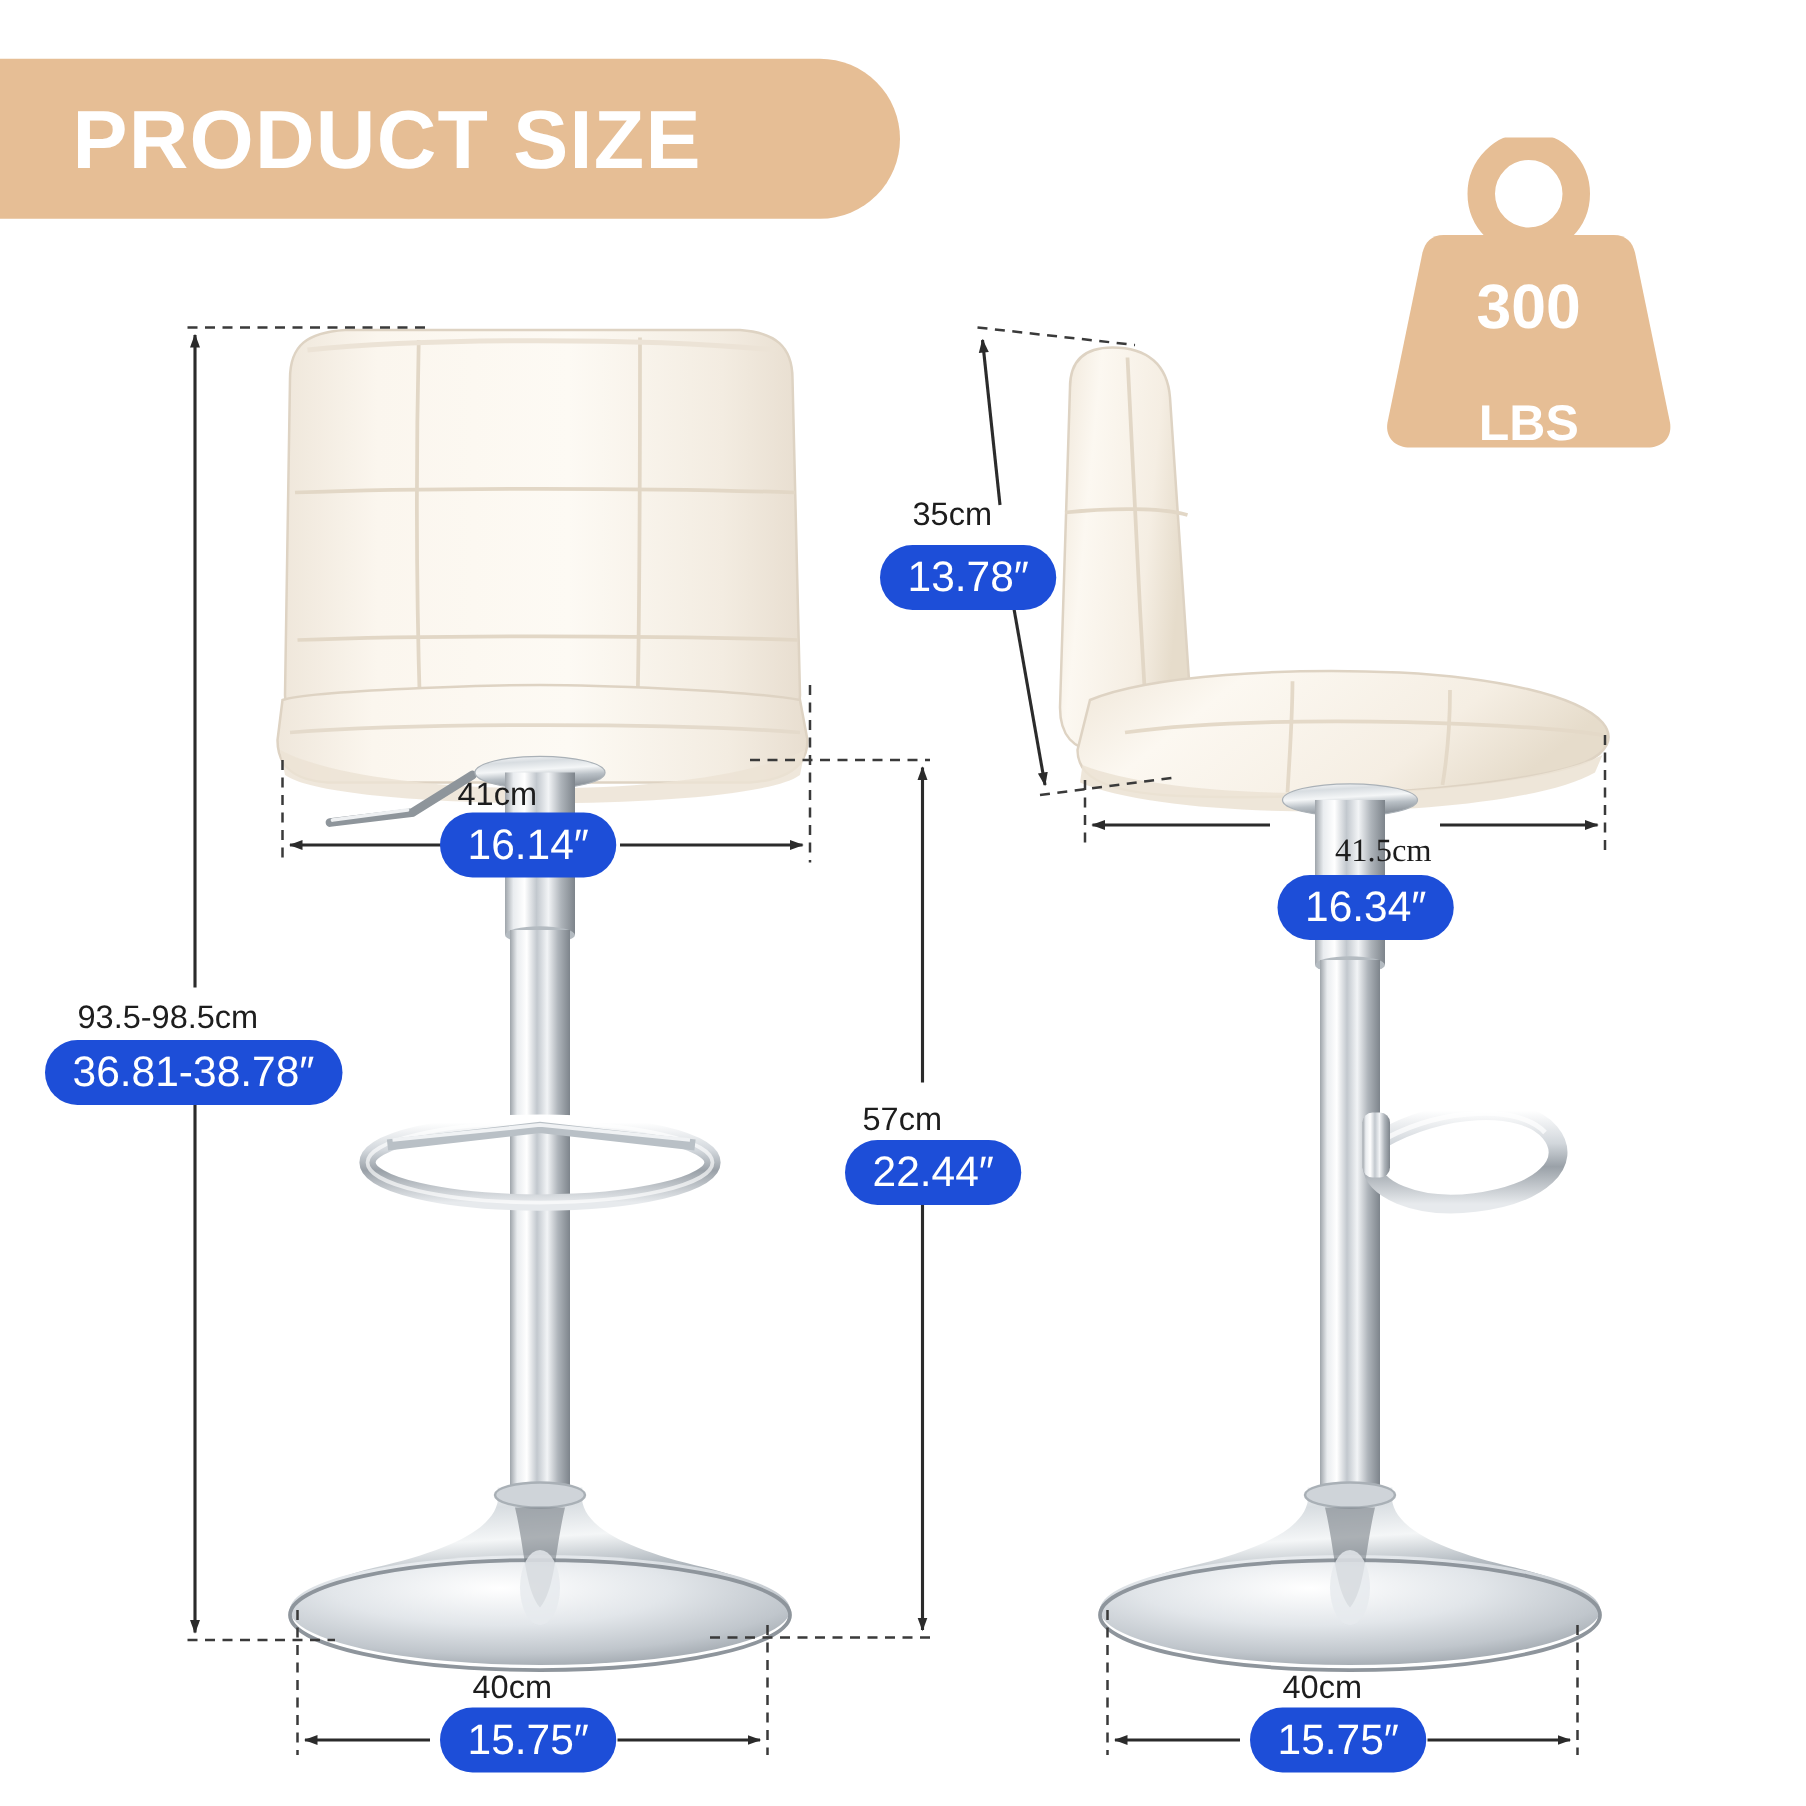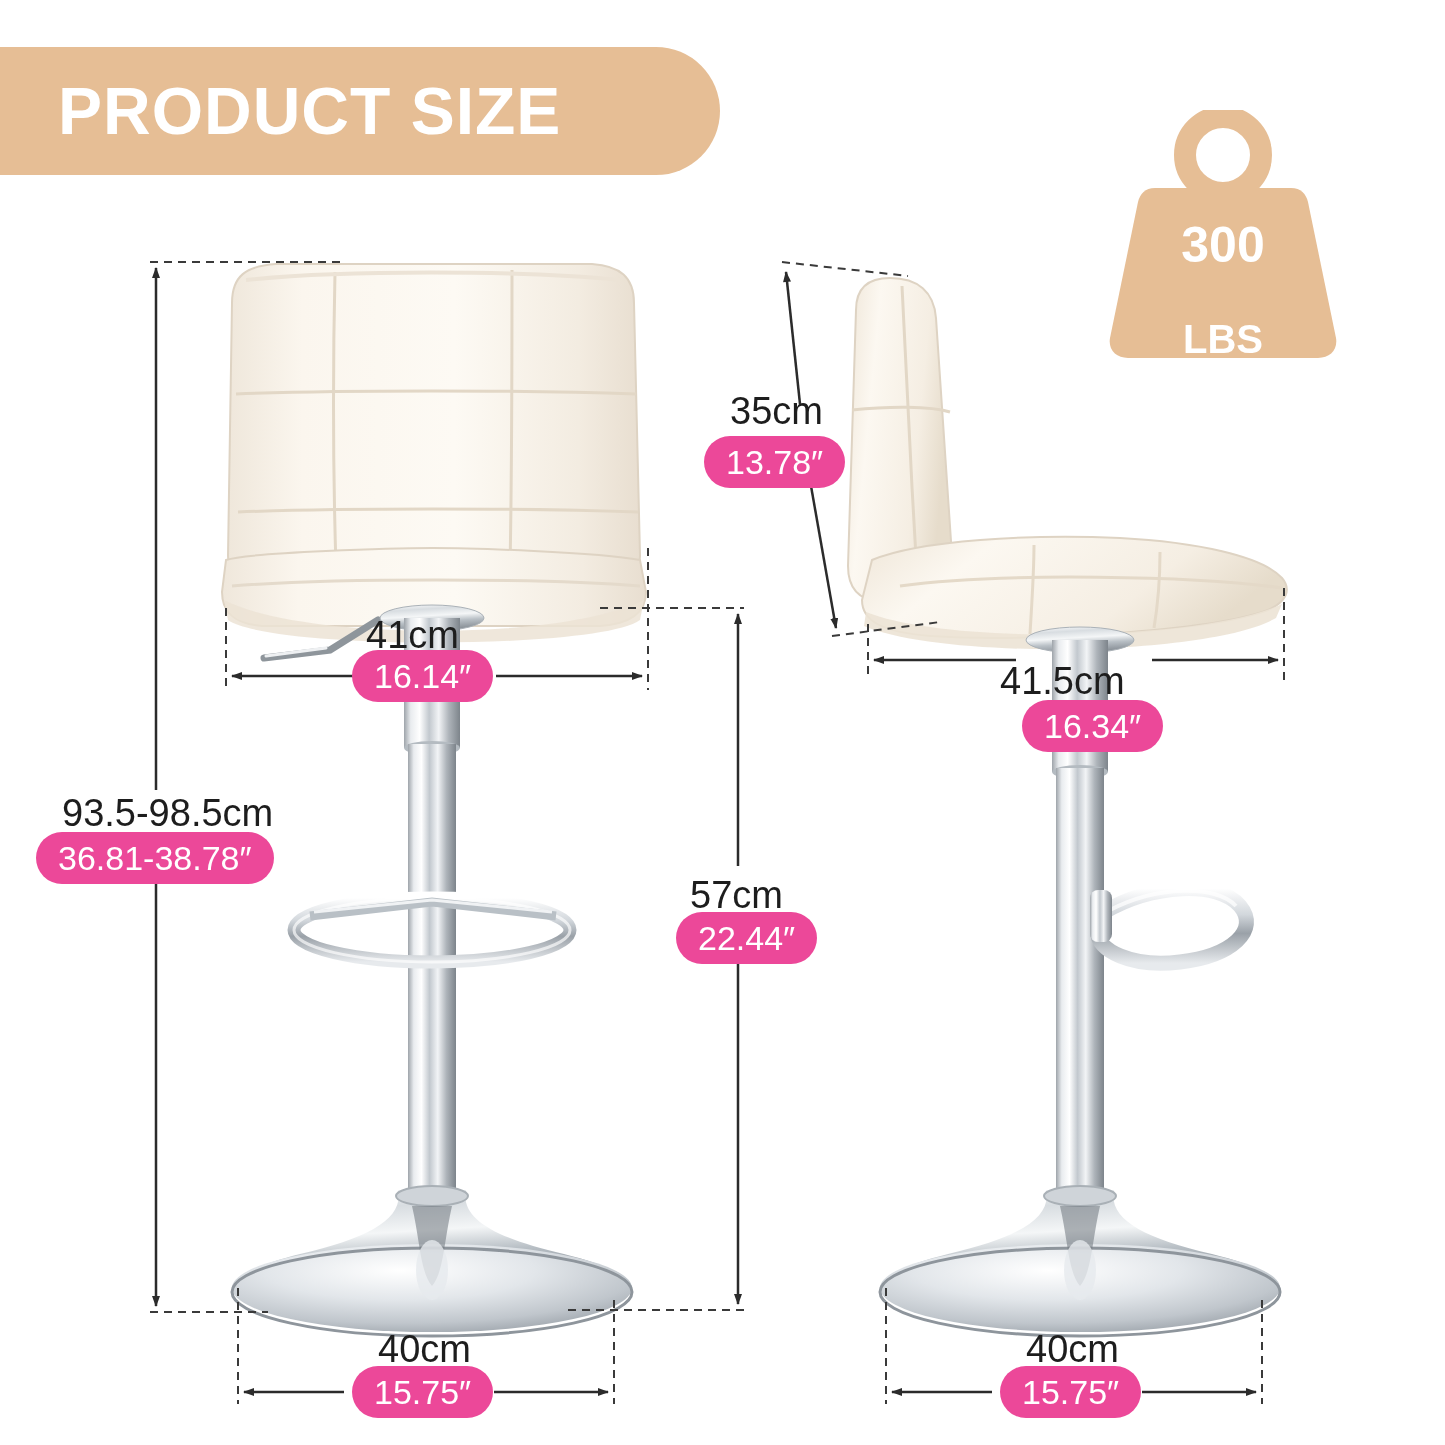--- a/index.html
+++ b/index.html
@@ -36,25 +36,25 @@
     position:absolute;left:0;top:176px;width:250px;text-align:center;
     font-size:40px;font-weight:700;color:#ffffff;line-height:42px;margin-top:32px;
   }
   #weight-caption{
     position:absolute;left:1085px;top:357px;width:280px;text-align:center;
     font-size:26px;font-weight:400;color:#2c2c2c;
   }
 
   
   .dim-cm{
-    position:absolute;font-size:38px;font-weight:500;color:#1d1d1d;
+    position:absolute;font-size:26px;font-weight:500;color:#1d1d1d;
     white-space:nowrap;line-height:38px;
   }
   .dim-pill{
-    position:absolute;background:#ec4899;border-radius:40px;
+    position:absolute;background:#1d4ed8;border-radius:40px;
     color:#ffffff;font-size:34px;font-weight:500;
     display:flex;align-items:center;justify-content:center;
     white-space:nowrap;line-height:1;padding:0 22px;height:52px;
   }
 
   
   #lines{position:absolute;left:0;top:0;}
   
   #chairs{position:absolute;left:0;top:0;}
 </style>
@@ -306,19 +306,19 @@
 
   <div class="dim-cm" style="left:690px;top:876px;">57cm</div>
   <div class="dim-pill" style="left:676px;top:912px;">22.44″</div>
 
   <div class="dim-cm" style="left:378px;top:1330px;">40cm</div>
   <div class="dim-pill" style="left:352px;top:1366px;">15.75″</div>
 
   <div class="dim-cm" style="left:730px;top:392px;">35cm</div>
   <div class="dim-pill" style="left:704px;top:436px;">13.78″</div>
 
-  <div class="dim-cm" style="left:1000px;top:662px;">41.5cm</div>
+  <div class="dim-cm" style="left:1068px;top:662px;font-family:Liberation Serif, serif;">41.5cm</div>
   <div class="dim-pill" style="left:1022px;top:700px;">16.34″</div>
 
   <div class="dim-cm" style="left:1026px;top:1330px;">40cm</div>
   <div class="dim-pill" style="left:1000px;top:1366px;">15.75″</div>
 
 </div>
 
 </body></html>

